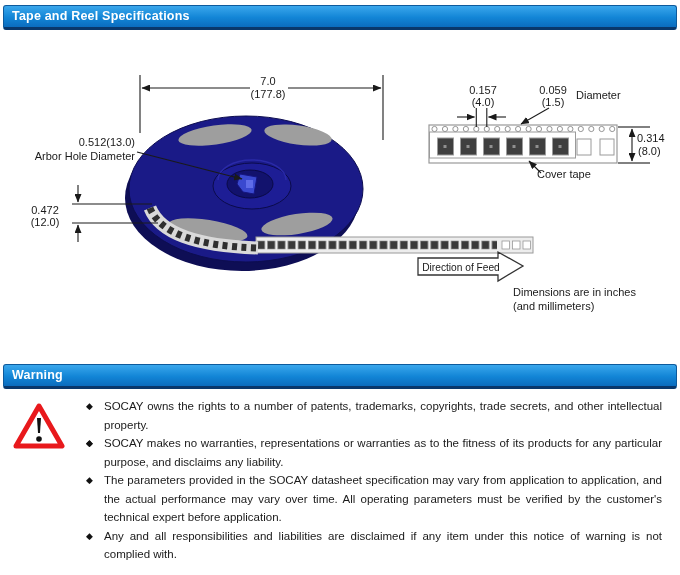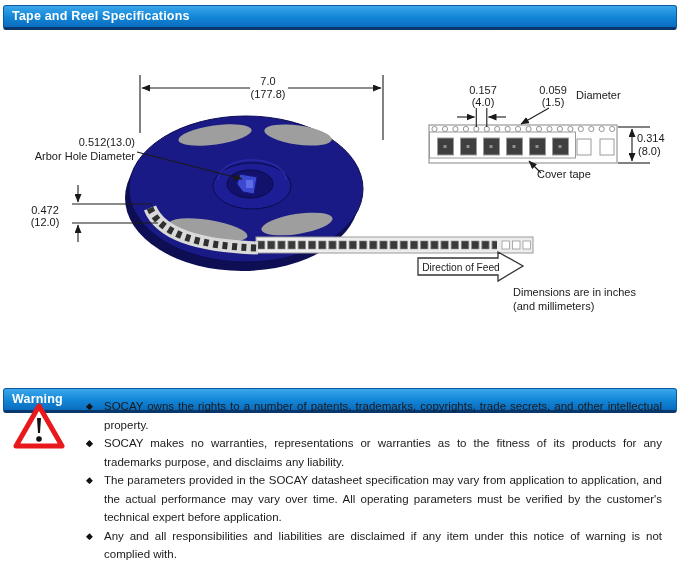--- a/index.html
+++ b/index.html
@@ -10,21 +10,21 @@
   .bar{
     position:absolute;left:3px;width:672px;height:21px;
     background:linear-gradient(180deg,#3aa7ec 0%,#1285d6 55%,#0b6cbe 100%);
     border:1px solid #0d5a9c;border-bottom:3px solid #09376b;border-radius:3px;
   }
   .bar .bar-title{
     color:#ffffff;font-weight:bold;font-size:12.5px;line-height:21px;
     padding-left:8px;display:block;letter-spacing:0.2px;
   }
   #bar-tape{top:5px;}
-  #bar-warning{top:388px;}
+  #bar-warning{top:364px;}
   #diagram-svg{position:absolute;left:0;top:28px;}
   .dim-text{font-size:11px;fill:#1a1a1a;}
   .dim-line{stroke:#1a1a1a;stroke-width:1.1;fill:none;}
   #warning-icon{position:absolute;left:13px;top:402px;}
   #warning-list{
     position:absolute;left:85px;top:397px;width:577px;
     list-style:none;margin:0;padding:0;
   }
   #warning-list li{
     position:relative;padding-left:19px;text-align:justify;
@@ -191,21 +191,21 @@
 <ul id="warning-list">
   <li>
     <span class="bullet">◆</span>
     <span>SOCAY owns the rights to a number of patents, trademarks, copyrights, trade secrets, and other intellectual property.</span>
   </li>
   <li>
     <span class="bullet">◆</span>
   </li>
   <li>
     <span class="bullet">◆</span>
-    <span>SOCAY makes no warranties, representations or warranties as to the fitness of its products for any trademarks purpose, and disclaims any liability.</span>
+    <span>SOCAY makes no warranties, representations or warranties as to the fitness of its products for any particular purpose, and disclaims any liability.</span>
   </li>
   <li>
     <span class="bullet">◆</span>
     <span>The parameters provided in the SOCAY datasheet specification may vary from application to application, and the actual performance may vary over time. All operating parameters must be verified by the customer's technical expert before application.</span>
   </li>
   <li>
     <span class="bullet">◆</span>
     <span>Any and all responsibilities and liabilities are disclaimed if any item under this notice of warning is not complied with.</span>
   </li>
 </ul>

